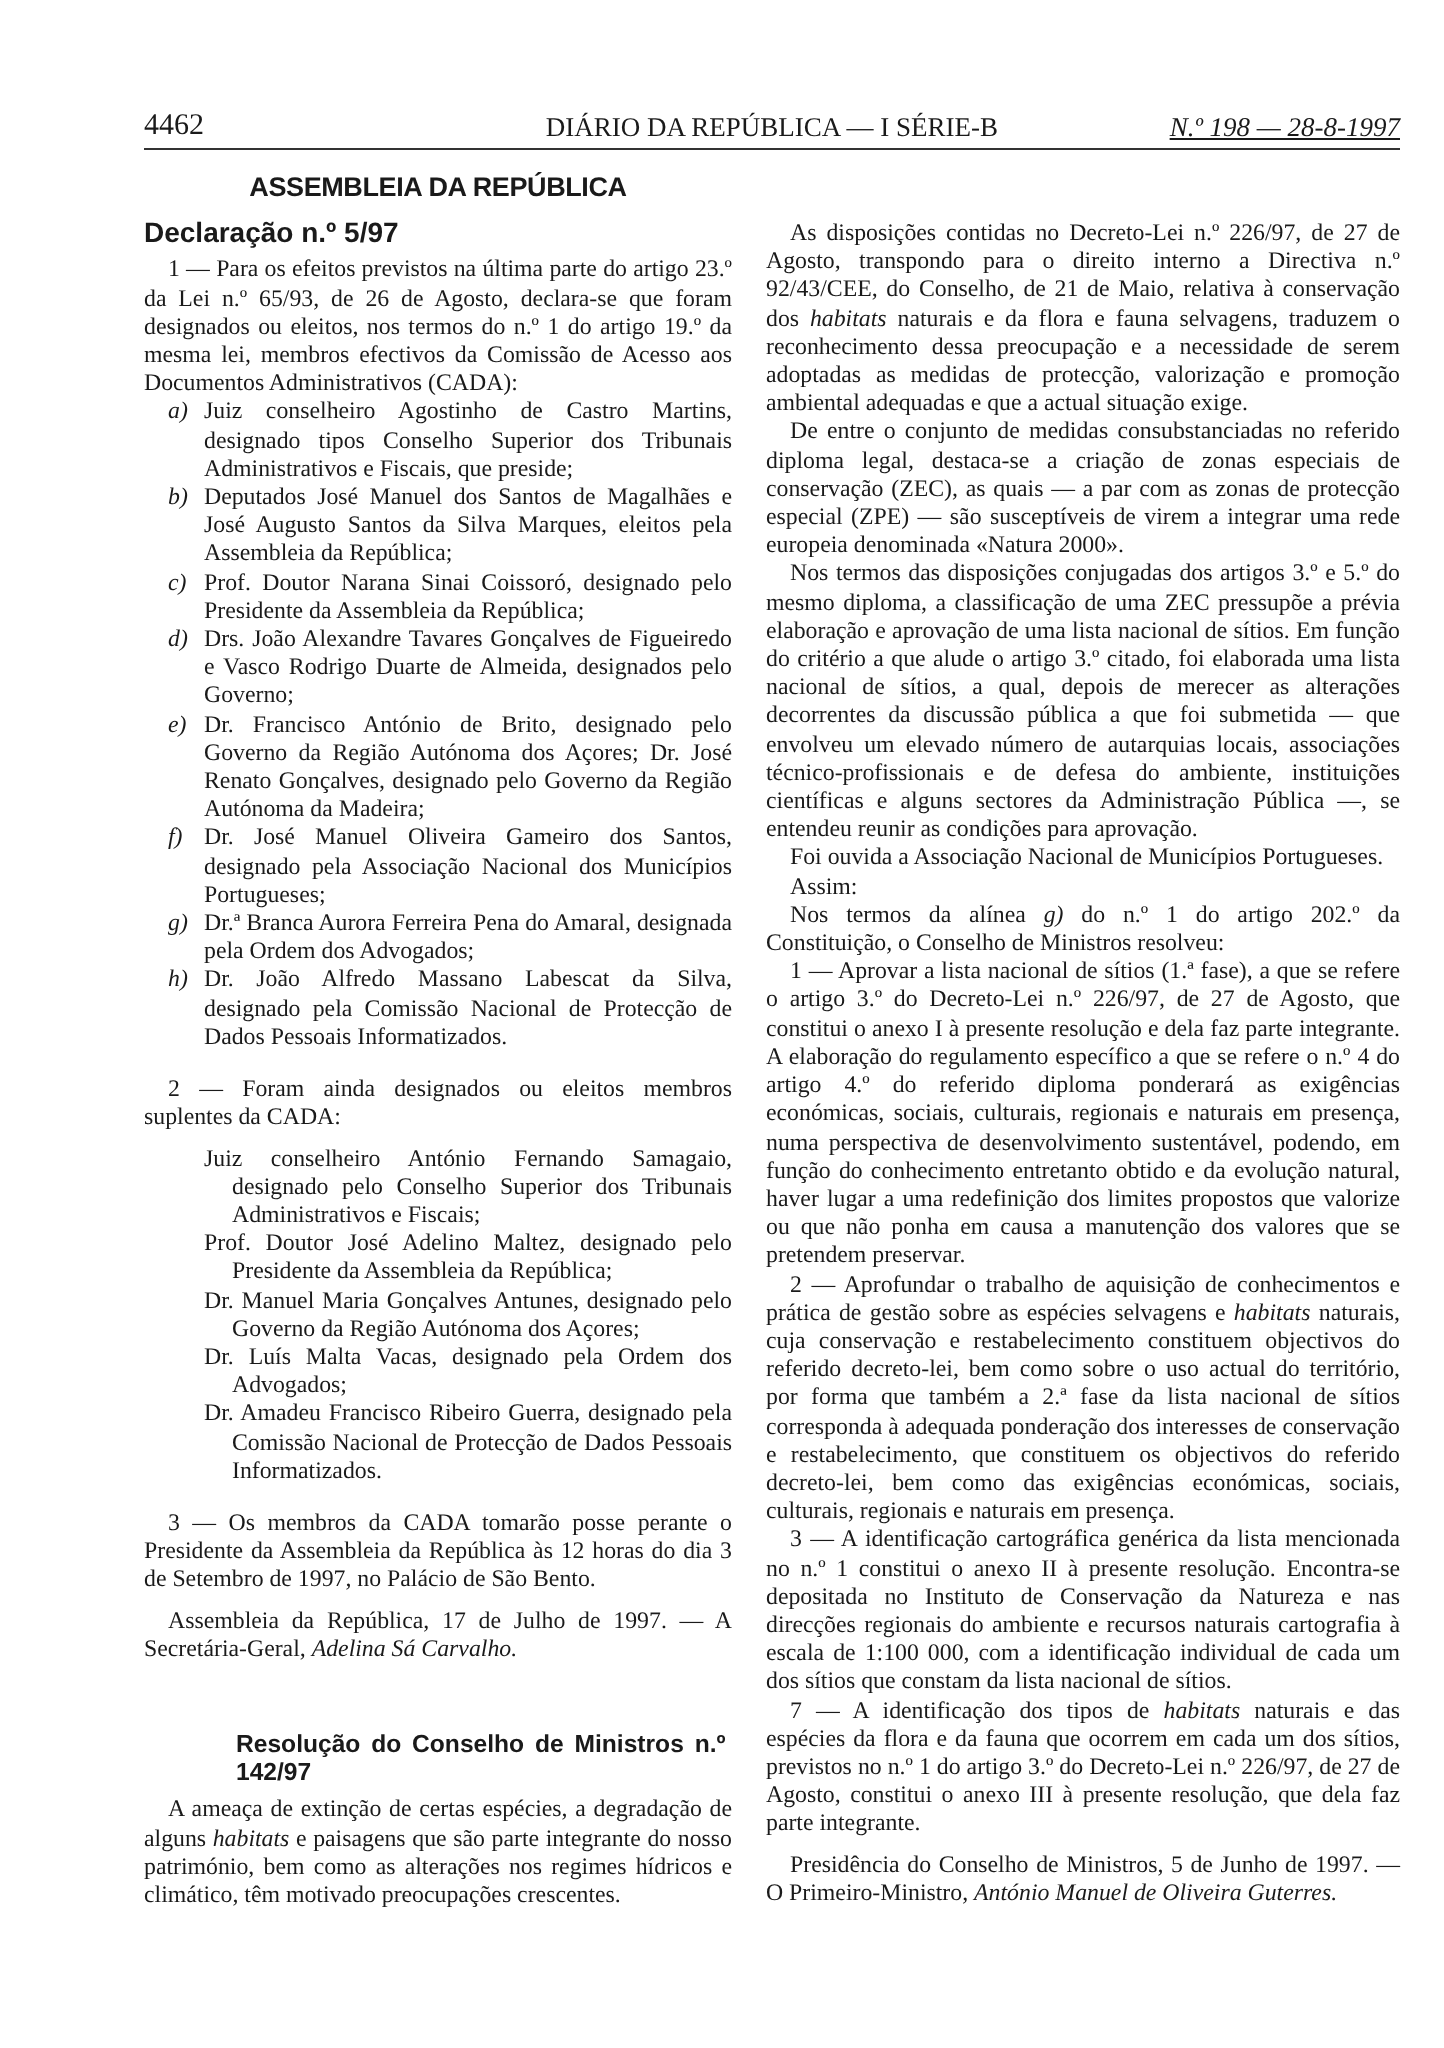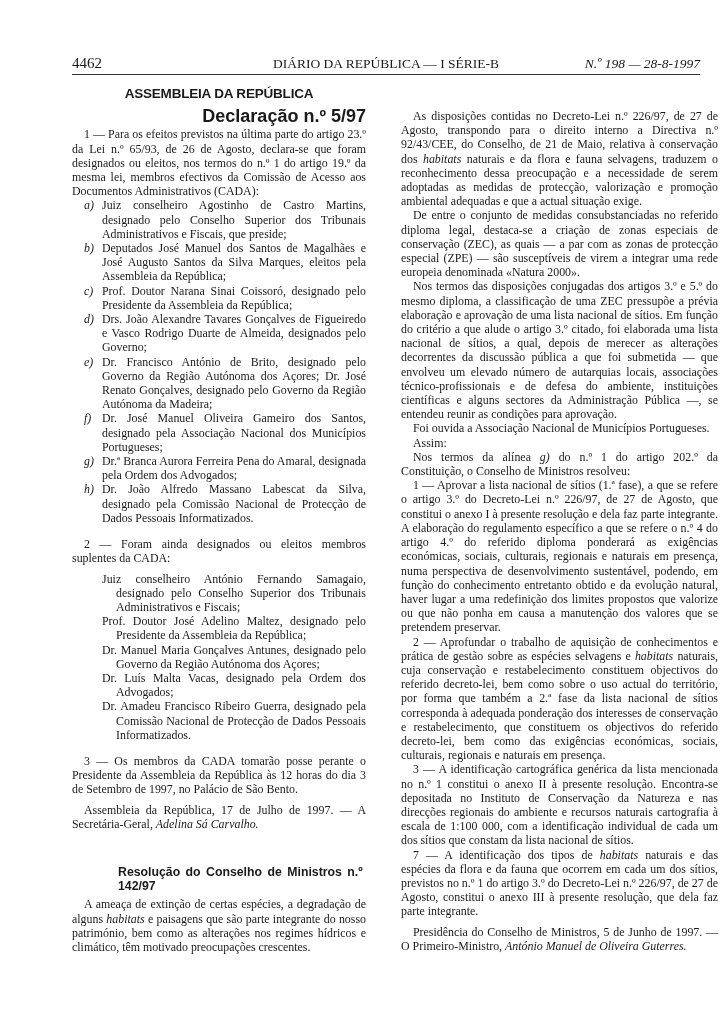--- a/index.html
+++ b/index.html
@@ -1,28 +1,28 @@
 <!DOCTYPE html>
 <html><head>
 <meta charset="utf-8">
 <style>
   html, body { margin: 0; padding: 0; background: #ffffff; }
   body { width: 722px; height: 1024px; position: relative; overflow: hidden; color: #1a1a1a; }
   .page { position: absolute; left: 72px; top: 52px; width: 628px; }
   .running-head { position: relative; height: 20px; font-family: "Liberation Serif", serif; font-size: 13.5px; }
   .running-head .pg { position: absolute; left: 0; top: 3px; font-size: 15px; }
   .running-head .pub { position: absolute; left: 0; right: 0; text-align: center; top: 4px; }
-  .running-head .issue { position: absolute; right: 0; top: 4px; font-style: italic; }
+  .running-head .issue { position: absolute; right: 0; top: 4px; font-style: italic; text-decoration: underline; }
   .rule { border-top: 1.3px solid #333; margin-top: 2px; }
   .cols { position: relative; }
   .col { position: absolute; top: 8px; font-family: "Liberation Serif", serif; font-size: 11.9px; line-height: 14.2px; text-align: justify; }
   .col.left { left: 0; width: 294px; }
-  .col.right { left: 329px; width: 317px; }
+  .col.right { left: 311px; width: 317px; }
   .sec-title { font-family: "Liberation Sans", sans-serif; font-weight: bold; text-align: center; font-size: 13.5px; letter-spacing: -0.2px; margin: 4px 0 8px 0; }
-  .doc-title { font-family: "Liberation Sans", sans-serif; font-weight: bold; text-align: right; font-size: 18px; margin: 0 0 4px 0; }
+  .doc-title { font-family: "Liberation Sans", sans-serif; font-weight: bold; text-align: left; font-size: 14px; margin: 0 0 4px 0; }
   .doc-title.left-al { text-align: left; font-size: 12.3px; word-spacing: 2px; padding-left: 46px; }
   p { margin: 0; text-indent: 12px; }
   p.gap { margin-top: 6px; }
   .items { margin: 0 0 0 0; padding: 0; list-style: none; }
   .items li { position: relative; padding-left: 30px; margin-left: 0; }
   .items li .lbl { position: absolute; left: 12px; font-style: italic; }
   .items.alt li { padding-left: 44px; text-indent: -14px; }
   .block-gap { height: 12px; }
   .big-gap { height: 34px; }
   i, em { font-style: italic; }
@@ -38,21 +38,21 @@
   </div>
   <div class="rule"></div>
 
   <div class="cols">
 
     <div class="col left">
       <div class="sec-title">ASSEMBLEIA DA REPÚBLICA</div>
       <div class="doc-title">Declaração n.º 5/97</div>
       <p>1 — Para os efeitos previstos na última parte do artigo 23.º da Lei n.º 65/93, de 26 de Agosto, declara-se que foram designados ou eleitos, nos termos do n.º 1 do artigo 19.º da mesma lei, membros efectivos da Comissão de Acesso aos Documentos Administrativos (CADA):</p>
       <ul class="items">
-        <li><span class="lbl">a)</span><span>Juiz conselheiro Agostinho de Castro Martins, designado pelo Conselho Superior dos Tribunais Administrativos e Fiscais, que preside;</span></li>
+        <li><span class="lbl">a)</span><span>Juiz conselheiro Agostinho de Castro Martins, designado tipos Conselho Superior dos Tribunais Administrativos e Fiscais, que preside;</span></li>
         <li><span class="lbl">b)</span><span>Deputados José Manuel dos Santos de Magalhães e José Augusto Santos da Silva Marques, eleitos pela Assembleia da República;</span></li>
         <li><span class="lbl">c)</span><span>Prof. Doutor Narana Sinai Coissoró, designado pelo Presidente da Assembleia da República;</span></li>
         <li><span class="lbl">d)</span><span>Drs. João Alexandre Tavares Gonçalves de Figueiredo e Vasco Rodrigo Duarte de Almeida, designados pelo Governo;</span></li>
         <li><span class="lbl">e)</span><span>Dr. Francisco António de Brito, designado pelo Governo da Região Autónoma dos Açores; Dr. José Renato Gonçalves, designado pelo Governo da Região Autónoma da Madeira;</span></li>
         <li><span class="lbl">f)</span><span>Dr. José Manuel Oliveira Gameiro dos Santos, designado pela Associação Nacional dos Municípios Portugueses;</span></li>
         <li><span class="lbl">g)</span><span>Dr.ª Branca Aurora Ferreira Pena do Amaral, designada pela Ordem dos Advogados;</span></li>
         <li><span class="lbl">h)</span><span>Dr. João Alfredo Massano Labescat da Silva, designado pela Comissão Nacional de Protecção de Dados Pessoais Informatizados.</span></li>
       </ul>
       <div class="block-gap"></div>
       <p>2 — Foram ainda designados ou eleitos membros suplentes da CADA:</p>

